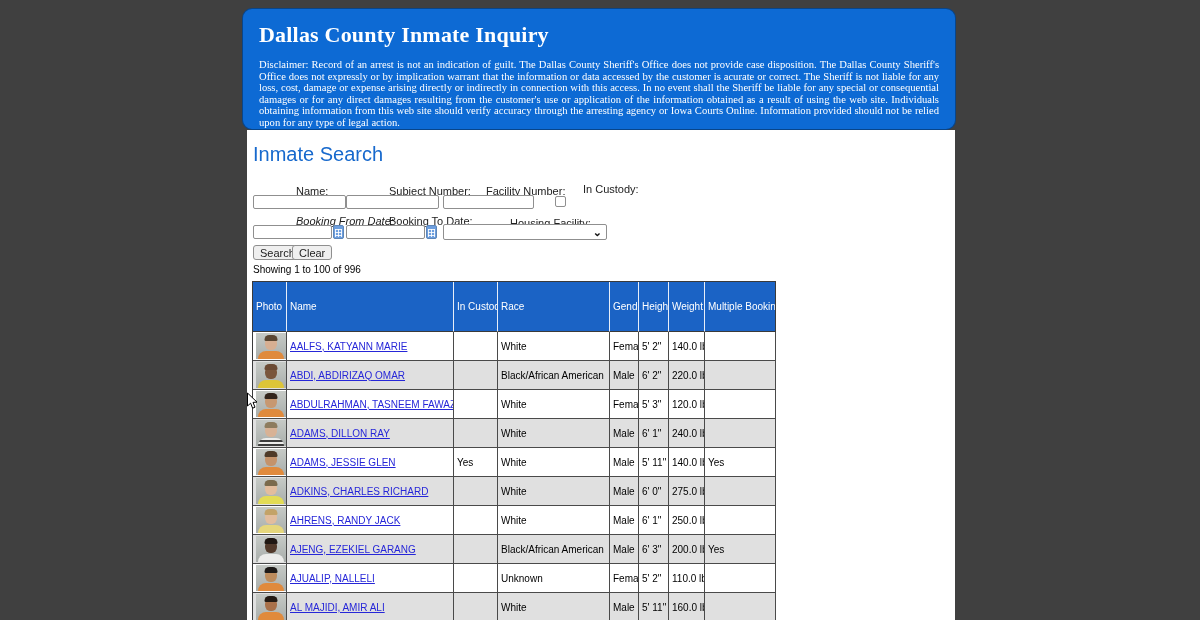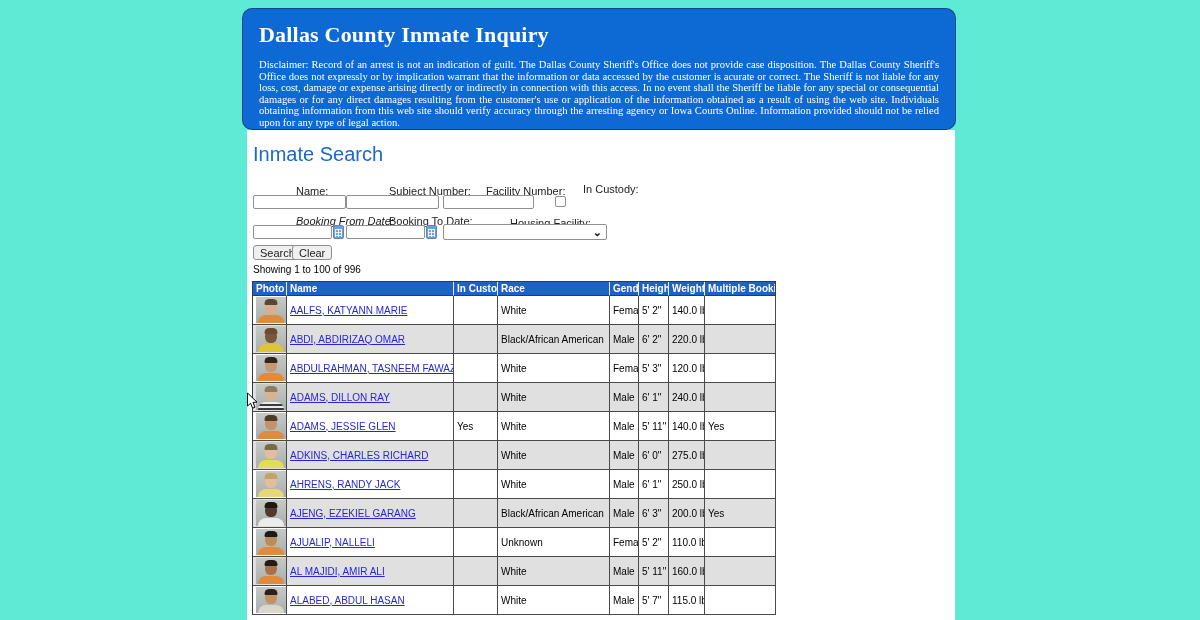--- a/index.html
+++ b/index.html
@@ -1,20 +1,20 @@
 <!DOCTYPE html>
 <html><head>
 <meta charset="utf-8">
 <style>
   * { box-sizing: border-box; margin: 0; padding: 0; }
   html, body { width: 1200px; height: 620px; }
   body { font-family: "Liberation Sans", sans-serif; }
   #stage {
     position: relative; width: 1200px; height: 620px;
-    background: #5eead4; overflow: hidden;
+    background: #404040; overflow: hidden;
   }
 
   
   .banner {
     position: absolute; left: 242px; top: 8px; width: 714px; height: 122px;
     background: #0d6ad4; border-radius: 10px; border: 1px solid rgba(0,0,0,.35);
     color: #fff; padding: 13px 16px 0 16px;
     font-family: "Liberation Serif", serif;
   }
   .banner h1 { font-size: 22px; font-weight: bold; letter-spacing: .2px; }
@@ -65,22 +65,22 @@
   .results-summary { position: absolute; left: 6px; top: 134px; font-size: 10px; color: #000; }
 
   
   table.inmates {
     position: absolute; left: 5px; top: 151px;
     border-collapse: separate; border-spacing: 0; table-layout: fixed;
     border-top: 1px solid #3a3a3a; border-left: 1px solid #3a3a3a;
     font-size: 10px; width: 523px;
   }
   .inmates th {
-    background: #1b63c5; color: #fff; font-weight: bold; text-align: left;
-    padding: 1px 3px; height: 12px; font-size: 10px;
+    background: #1b63c5; color: #fff; font-weight: normal; text-align: left;
+    padding: 19px 3px; height: 12px; font-size: 10px;
     border-right: 1px solid #e8eef8; border-bottom: 1px solid #3a3a3a;
     overflow: hidden; white-space: nowrap;
   }
   .inmates th:last-child { border-right: 1px solid #3a3a3a; }
   .inmates td {
     border-right: 1px solid #4a4a4a; border-bottom: 1px solid #4a4a4a;
     padding: 1px 3px; height: 28px; color: #000;
     overflow: hidden; white-space: nowrap; vertical-align: middle;
   }
   .inmates tbody tr:nth-child(odd)  td { background: #ffffff; }

